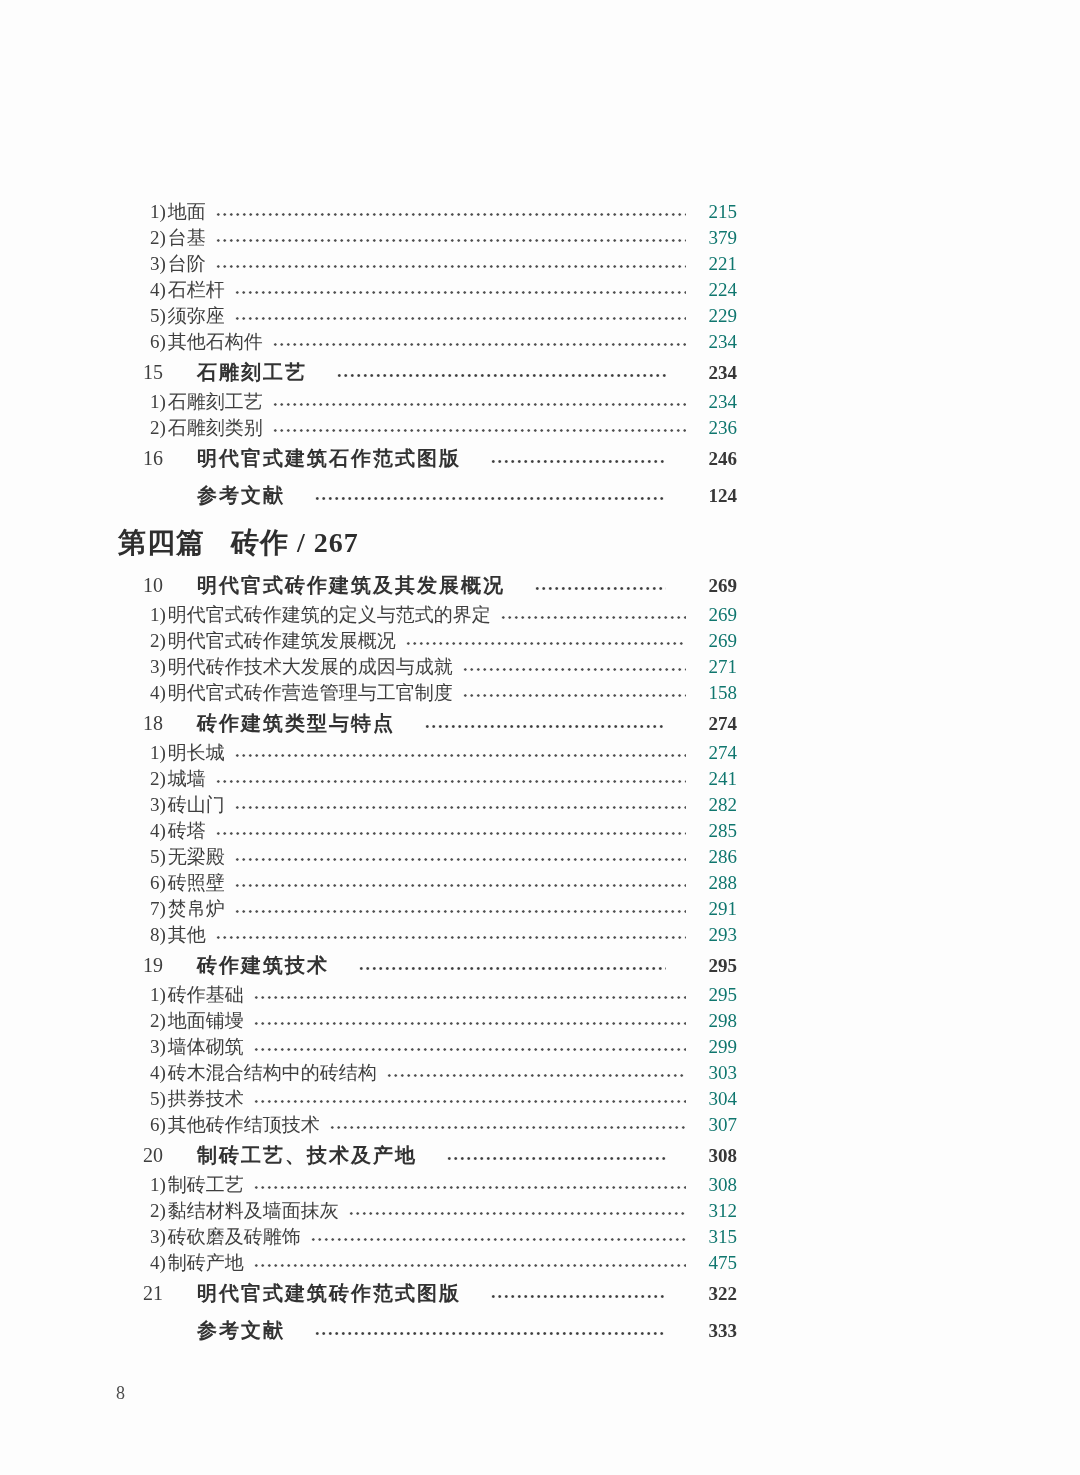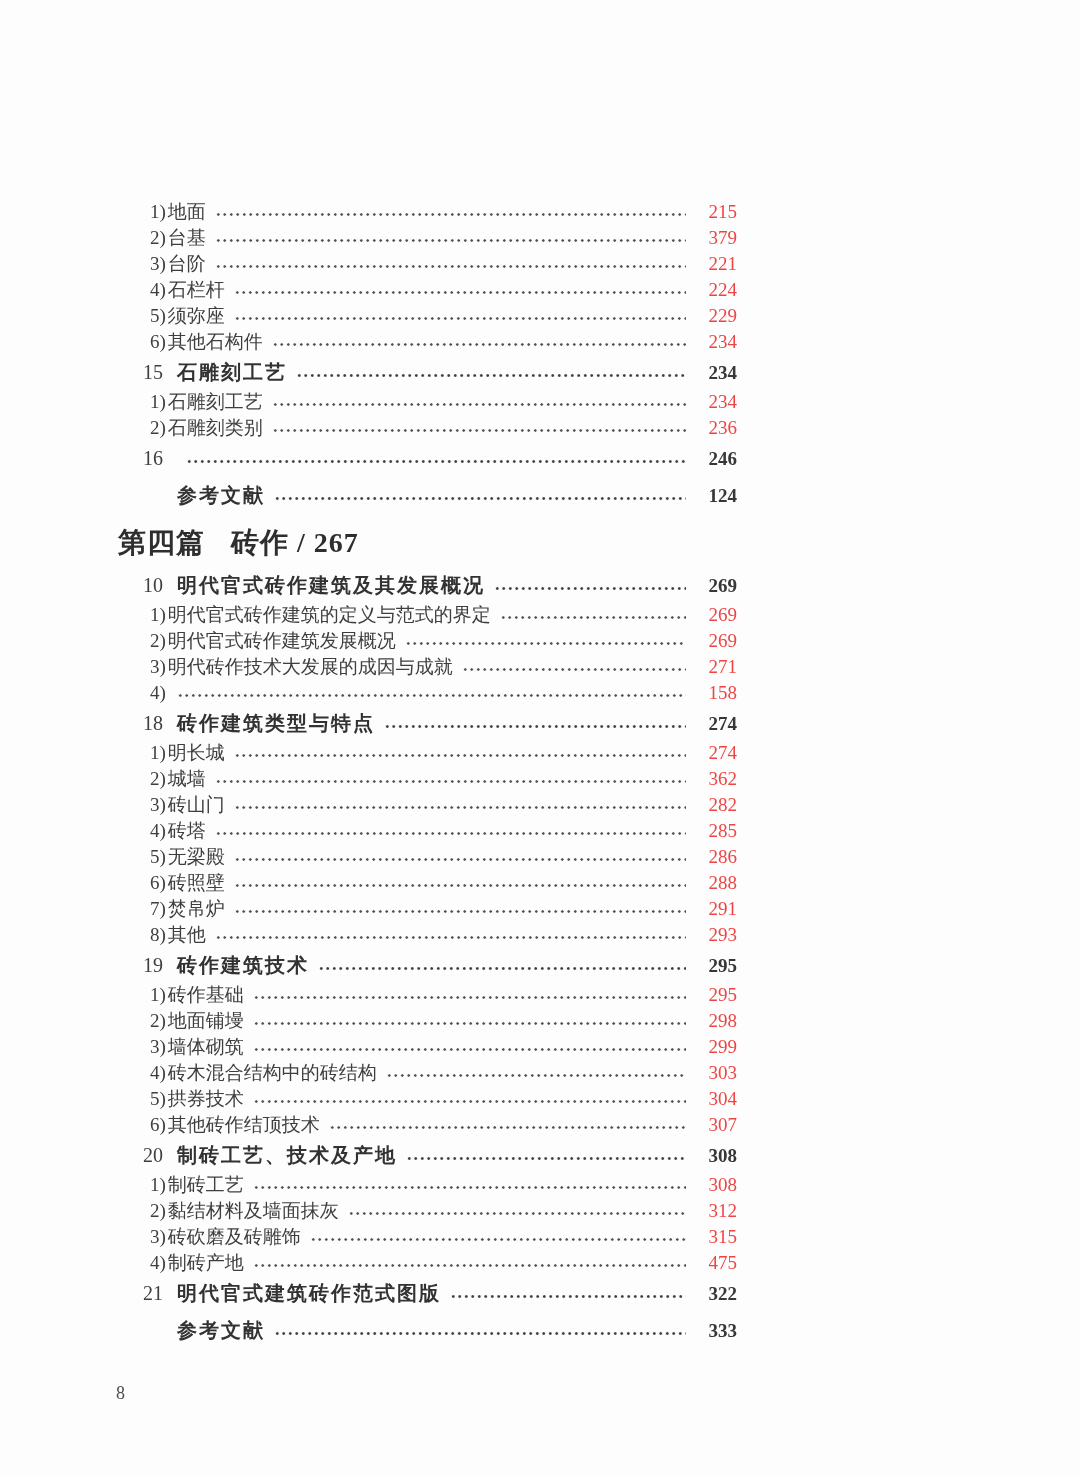--- a/index.html
+++ b/index.html
@@ -36,20 +36,21 @@
   
   .row.sub { padding-left: 7px; }
   .row.sub .num { margin-right: 2px; }
 
   
   .row.chapter, .row.ref {
     height: 27px;
     line-height: 27px;
     margin: 4px 0 3px 0;
     font-size: 20px;
+    gap: 20px;
   }
   .row.chapter .num, .row.ref .num { width: 34px; }
   .row.chapter .title, .row.ref .title {
     font-weight: 700;
     letter-spacing: 2px;
     color: #323232;
   }
   .row.chapter .pg, .row.ref .pg { font-weight: 700; color: #373737; }
   .row.ref { margin-top: 10px; margin-bottom: 10px; }
 
@@ -87,21 +88,21 @@
   }
   .row.chapter .leader::after, .row.ref .leader::after {
     background-image: radial-gradient(circle, #3f3f3f 1.2px, rgba(0,0,0,0) 1.5px);
   }
 
   .pg {
     flex: none;
     min-width: 42px;
     text-align: right;
     font-size: 19px;
-    color: #ef4444;
+    color: #0f766e;
   }
 
   .folio {
     position: absolute;
     left: 116px;
     top: 1382px;
     font-size: 18px;
     line-height: 22px;
     color: #4c4c4c;
   }
@@ -160,20 +161,21 @@
         <span class="pg">234</span>
       </div>
       <div class="row sub">
         <span class="num">2)</span>
         <span class="title">石雕刻类别</span>
         <span class="leader"></span>
         <span class="pg">236</span>
       </div>
       <div class="row chapter">
         <span class="num">16</span>
+        <span class="title">明代官式建筑石作范式图版</span>
         <span class="leader"></span>
         <span class="pg">246</span>
       </div>
       <div class="row ref">
         <span class="num"></span>
         <span class="title">参考文献</span>
         <span class="leader"></span>
         <span class="pg">124</span>
       </div>
       <div class="row part">
@@ -199,40 +201,41 @@
         <span class="pg">269</span>
       </div>
       <div class="row sub">
         <span class="num">3)</span>
         <span class="title">明代砖作技术大发展的成因与成就</span>
         <span class="leader"></span>
         <span class="pg">271</span>
       </div>
       <div class="row sub">
         <span class="num">4)</span>
+        <span class="title">明代官式砖作营造管理与工官制度</span>
         <span class="leader"></span>
         <span class="pg">158</span>
       </div>
       <div class="row chapter">
         <span class="num">18</span>
         <span class="title">砖作建筑类型与特点</span>
         <span class="leader"></span>
         <span class="pg">274</span>
       </div>
       <div class="row sub">
         <span class="num">1)</span>
         <span class="title">明长城</span>
         <span class="leader"></span>
         <span class="pg">274</span>
       </div>
       <div class="row sub">
         <span class="num">2)</span>
         <span class="title">城墙</span>
         <span class="leader"></span>
-        <span class="pg">362</span>
+        <span class="pg">241</span>
       </div>
       <div class="row sub">
         <span class="num">3)</span>
         <span class="title">砖山门</span>
         <span class="leader"></span>
         <span class="pg">282</span>
       </div>
       <div class="row sub">
         <span class="num">4)</span>
         <span class="title">砖塔</span>

